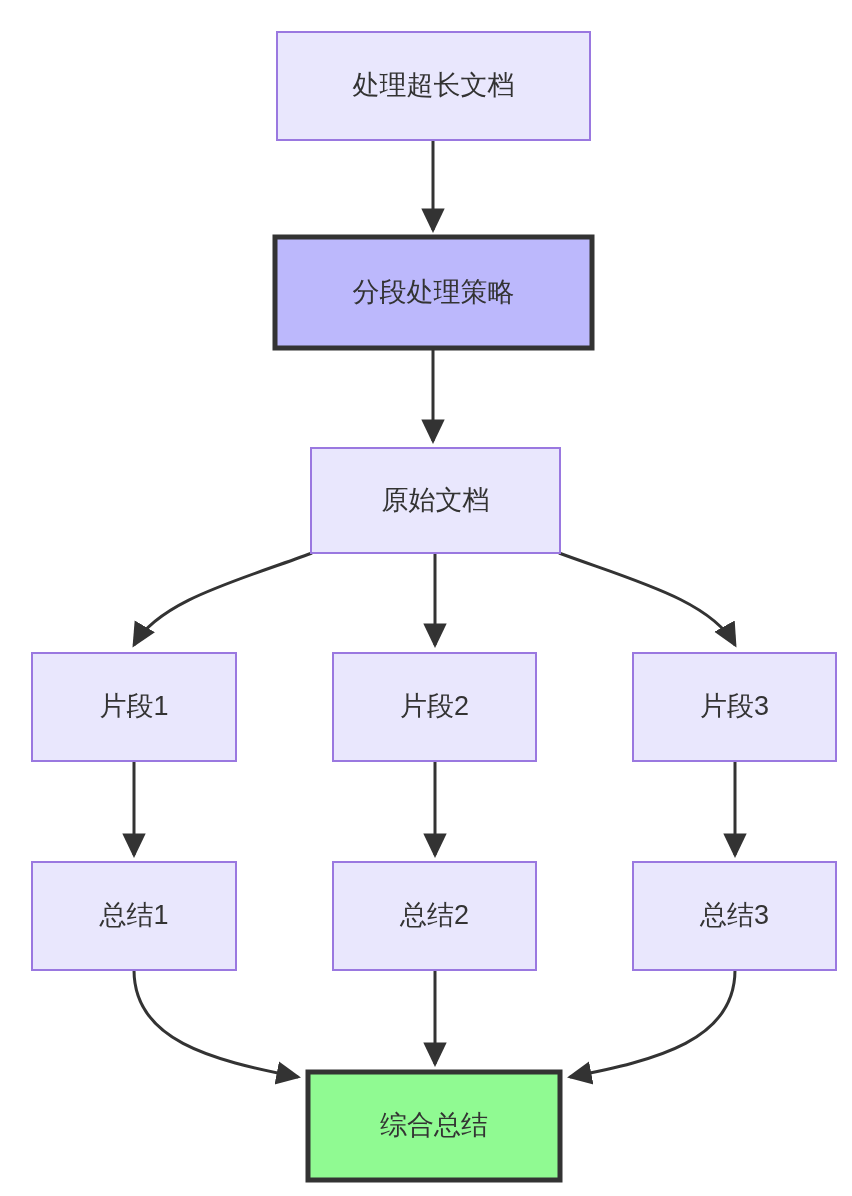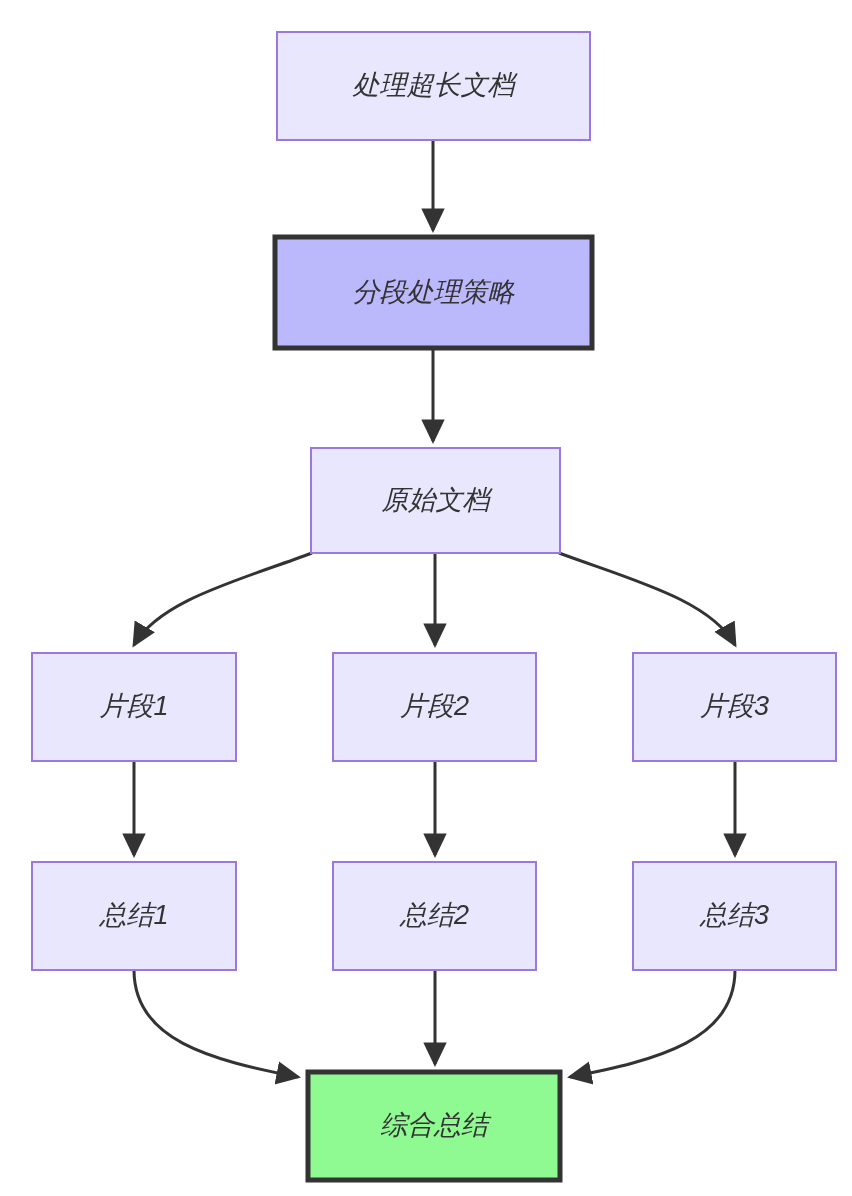--- a/index.html
+++ b/index.html
@@ -11,21 +11,20 @@
     width: 852px;
     height: 1196px;
     font-family: "Liberation Sans", "DejaVu Sans", sans-serif;
     overflow: hidden;
   }
   #diagram-root {
     position: relative;
     width: 852px;
     height: 1196px;
     background: #ffffff;
-    font-style: italic;
   }
   svg.flow {
     display: block;
     width: 852px;
     height: 1196px;
   }
   .node-rect {
     stroke-width: 2;
   }
   .node-rect.strong {

